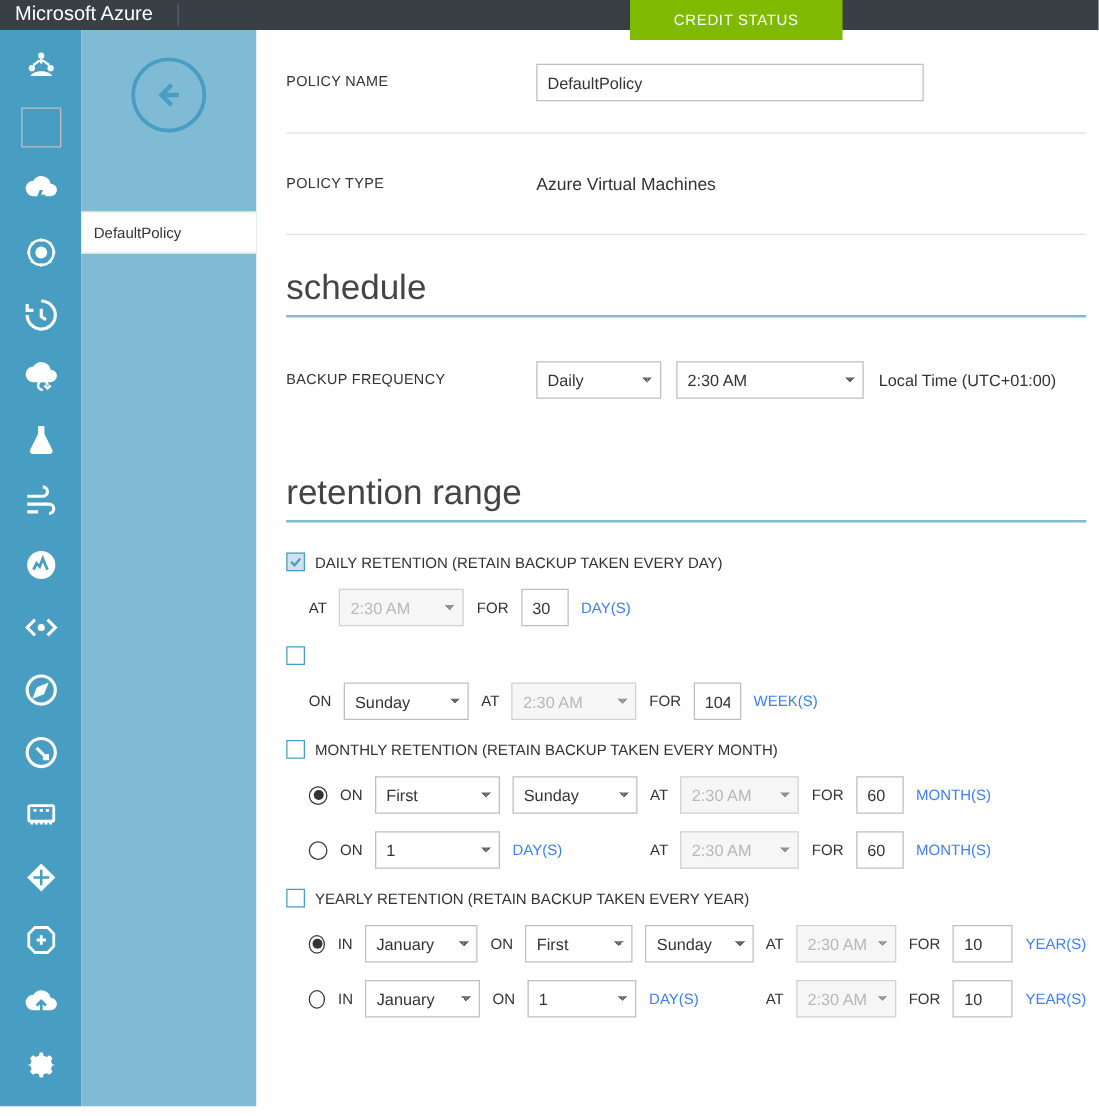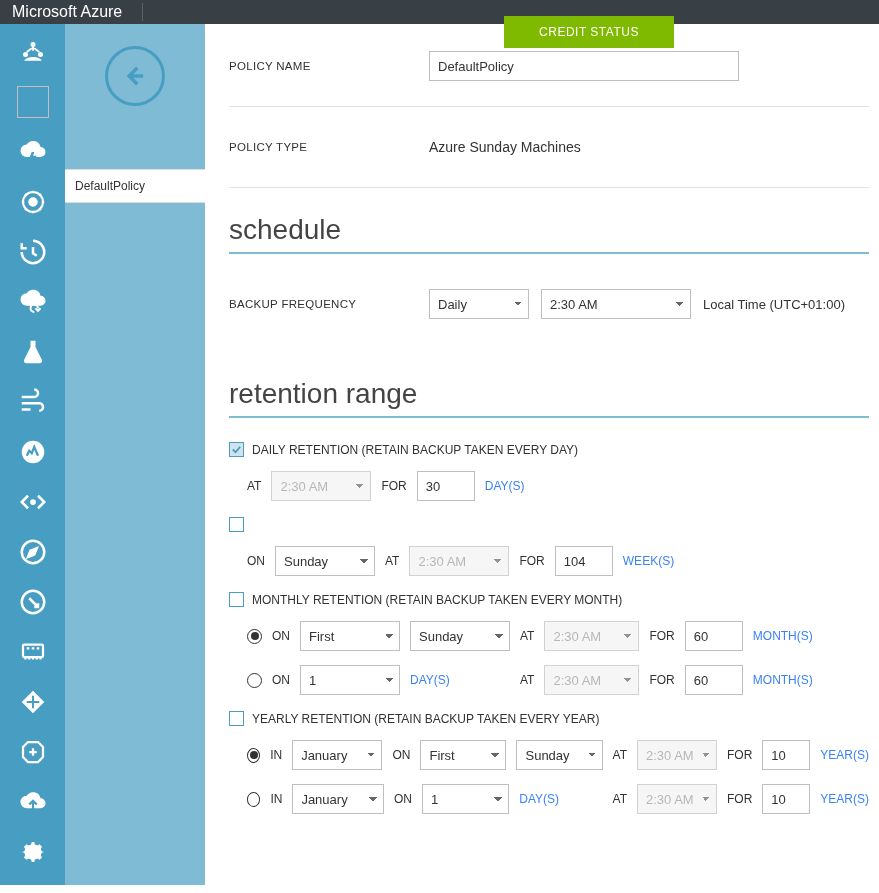--- a/index.html
+++ b/index.html
@@ -3,21 +3,21 @@
 <meta charset="utf-8">
 <style>
   * { box-sizing: border-box; margin: 0; padding: 0; font-family: "Segoe UI", Arial, sans-serif; }
   body { width: 879px; height: 893px; overflow: hidden; background: #fff; }
 
   
   .topbar { height: 24px; background: #383f45; display: flex; align-items: center; color: #fff; position: relative; }
   .brand { padding: 0 12px; font-size: 16px; }
   .brand-sep { border-left: 1px solid #5a6168; height: 18px; margin: 0 8px; }
   .topbar-caret { color: #c5c9cc; font-size: 11px; }
-  .credit { position: absolute; left: 504px; top: 16px; height: 32px; width: 170px; background: #7fba00; color: #fff; font-size: 12px; display: flex; align-items: center; justify-content: center; letter-spacing: .5px; }
+  .credit { position: absolute; left: 504px; top: 0; height: 32px; width: 170px; background: #7fba00; color: #fff; font-size: 12px; display: flex; align-items: center; justify-content: center; letter-spacing: .5px; }
 
   
   .shell { display: flex; height: calc(893px - 32px); }
   .rail { width: 65px; background: #489ec2; display: flex; flex-direction: column; align-items: center; padding-top: 12px; gap: 18px; }
   .rail .icon { width: 32px; height: 32px; color: #fff; display: flex; align-items: center; justify-content: center; }
   .rail .icon svg { width: 30px; height: 30px; }
   .rail .icon.sel { background: transparent; }
   .rail .sel-wrap { width: 65px; display:flex; justify-content:center; }
 
   .blade1 { width: 140px; background: #7fbbd4; position: relative; }
@@ -30,21 +30,21 @@
   .label-col { width: 200px; font-size: 11.5px; letter-spacing:.3px; color:#323232; }
   .divider { border-top: 1px solid #e1e1e1; margin: 14px 0; }
 
   .section-title { font-size: 28px; font-weight: 300; color:#444; margin-top: 26px; margin-bottom: 2px; }
   .section-hr { border-top: 2px solid #7fbbd4; margin-top: 6px; margin-bottom: 24px; }
 
   input[type=text].tb, .sel {
     height: 30px; border: 1px solid #bfbfbf; background:#fff; font-size:13px; padding: 0 8px; color:#333;
   }
   input[type=text].tb.wide { width: 310px; }
-  input[type=text].tb.num { width: 58px; }
+  input[type=text].tb.num { width: 38px; }
   .sel { appearance:none; padding-right: 22px; background-image: linear-gradient(45deg, transparent 50%, #666 50%), linear-gradient(-45deg, transparent 50%, #666 50%); background-position: right 10px top 12px, right 6px top 12px; background-size: 4px 4px; background-repeat:no-repeat; }
   .sel.w100 { width: 100px; }
   .sel.w95  { width: 95px; }
   .sel.w150 { width: 150px; }
   .sel.dis  { background-color:#f3f3f3; color:#9a9a9a; }
   select.sel { }
 
   .freq-wrap { display:flex; align-items:center; gap:12px; }
   .freq-wrap .tzlab { font-size:13px; color:#333; }
 
@@ -200,21 +200,21 @@
 
   <div class="main">
 
     <div class="row">
       <div class="label-col">POLICY NAME</div>
       <input type="text" class="tb wide" value="DefaultPolicy" style="">
     </div>
     <div class="divider"></div>
     <div class="row">
       <div class="label-col">POLICY TYPE</div>
-      <div class="policy-type-val">Azure Sunday Machines</div>
+      <div class="policy-type-val">Azure Virtual Machines</div>
     </div>
     <div class="divider"></div>
 
     <div class="section-title">schedule</div>
     <div class="section-hr"></div>
     <div class="row">
       <div class="label-col">BACKUP FREQUENCY</div>
       <div class="freq-wrap">
         <select class="sel w100"><option>Daily</option></select>
         <select class="sel w150"><option>2:30 AM</option></select>

